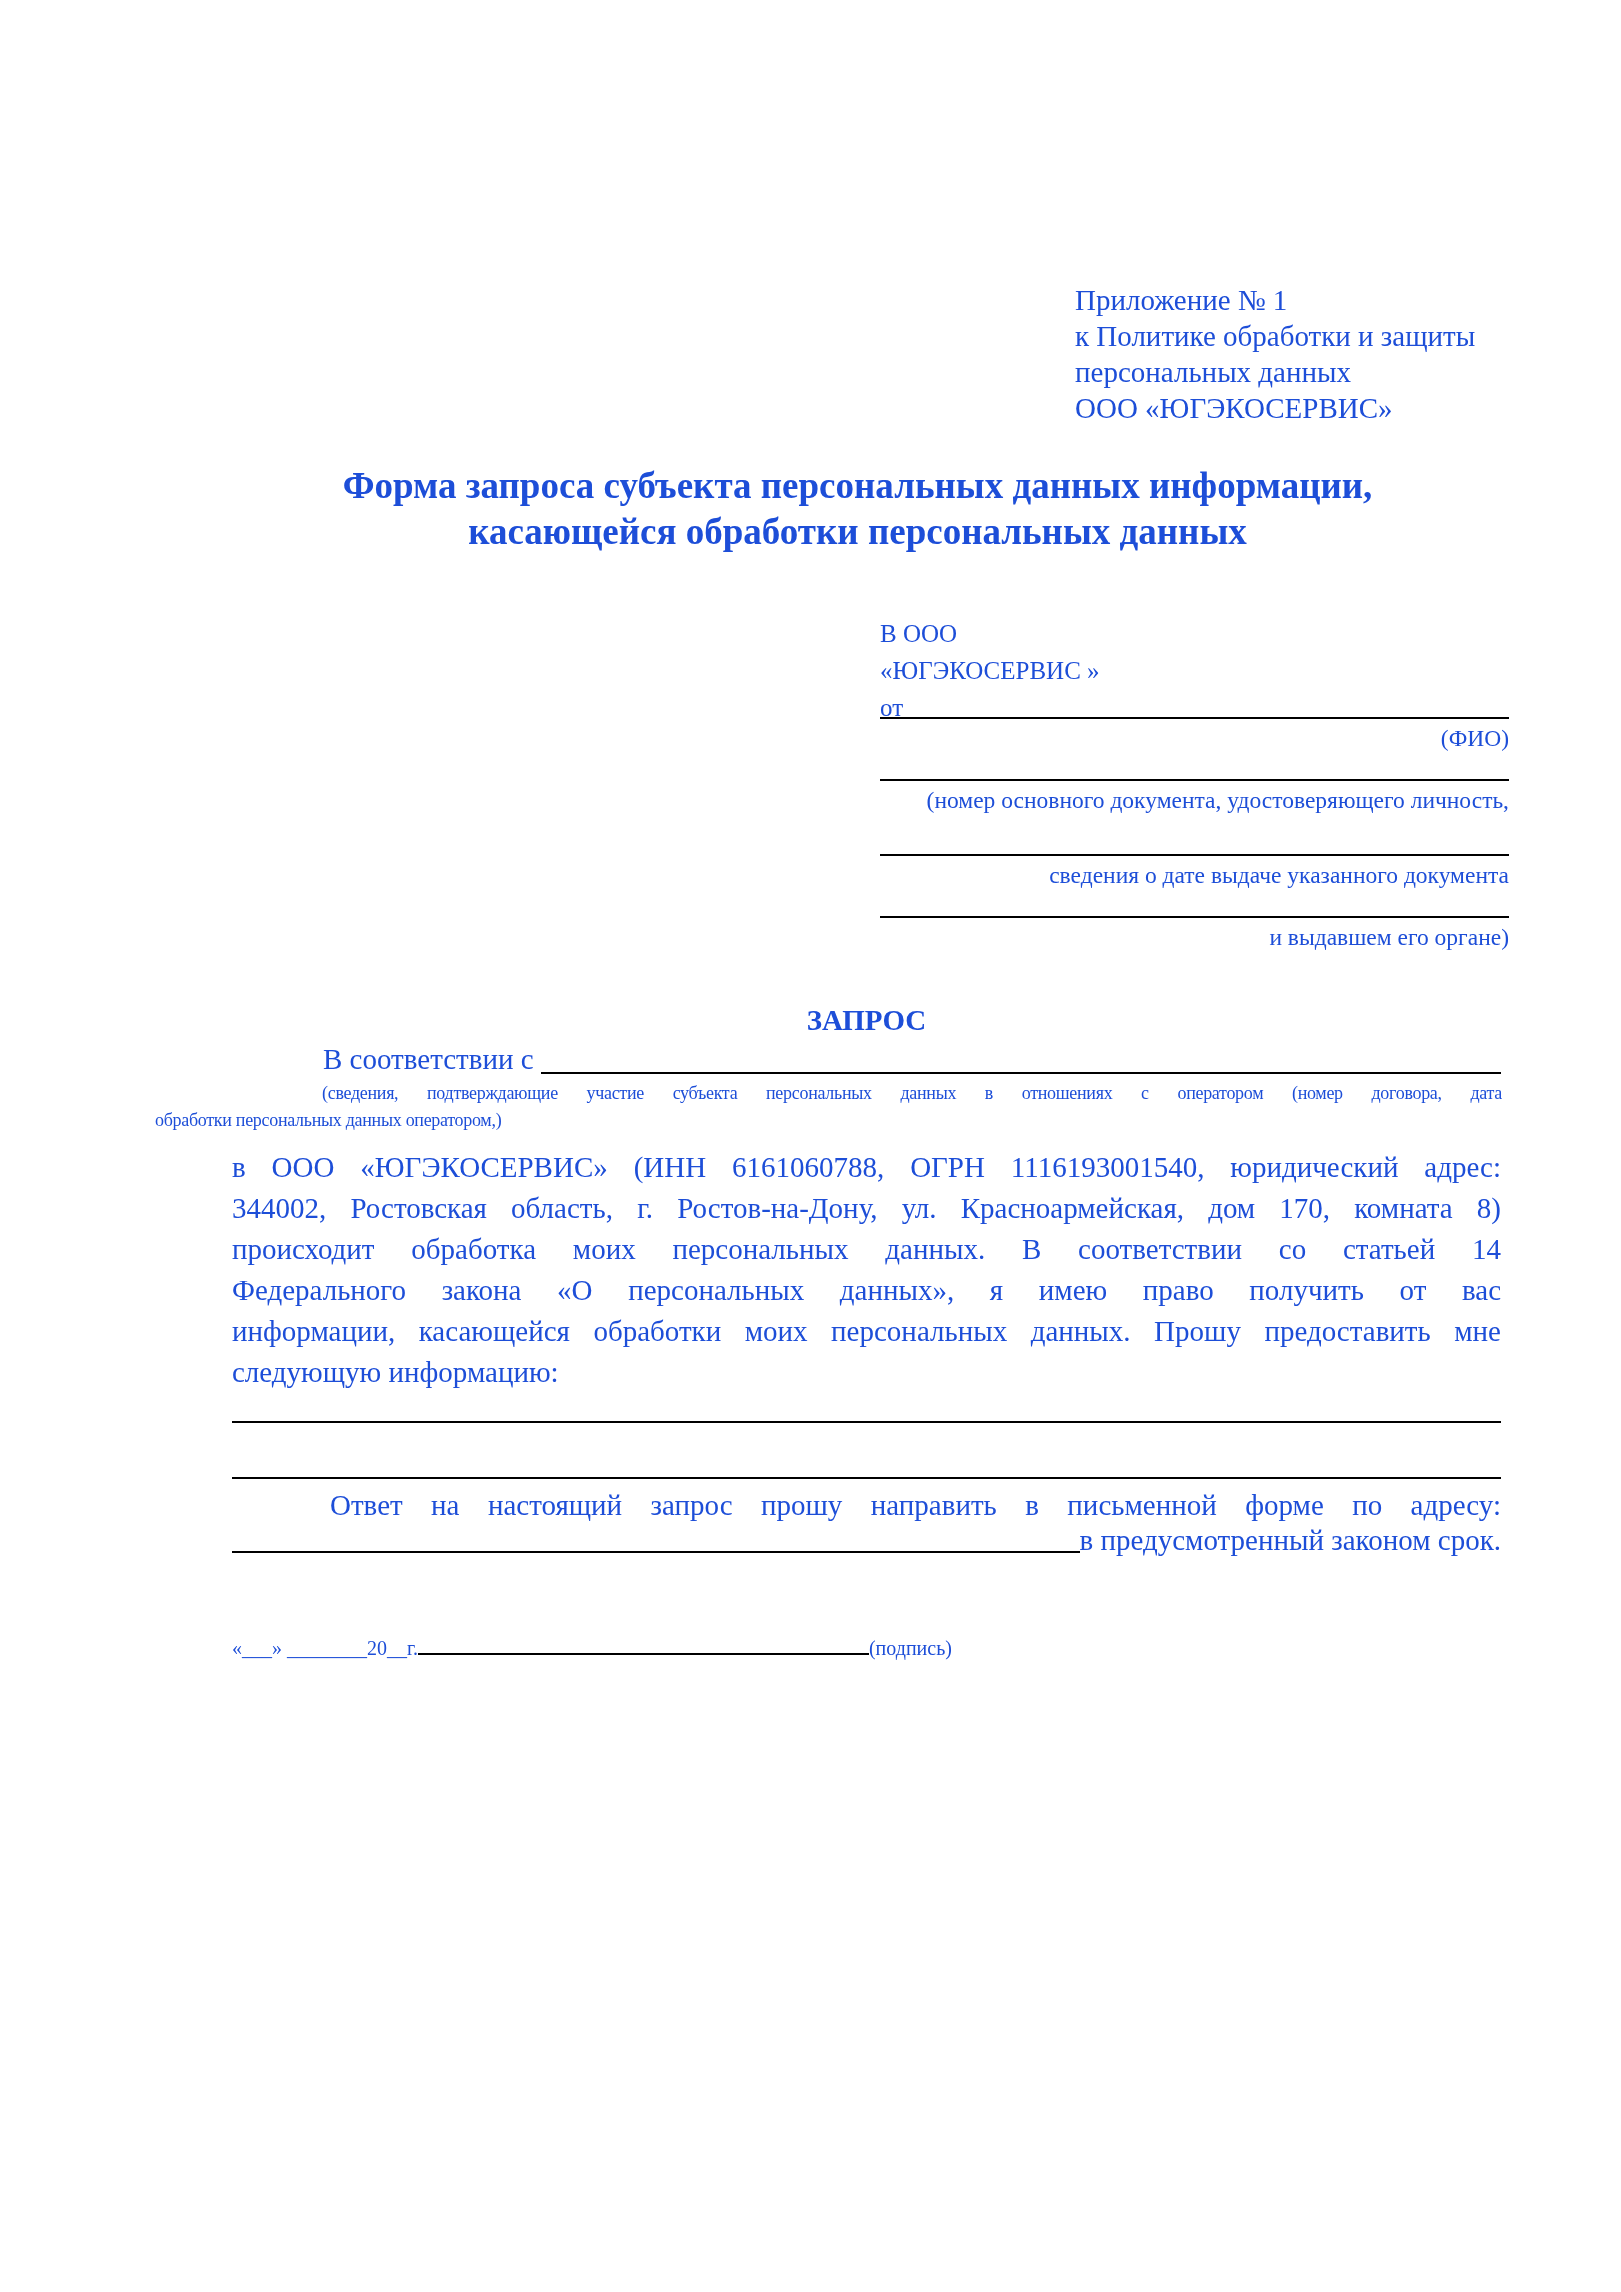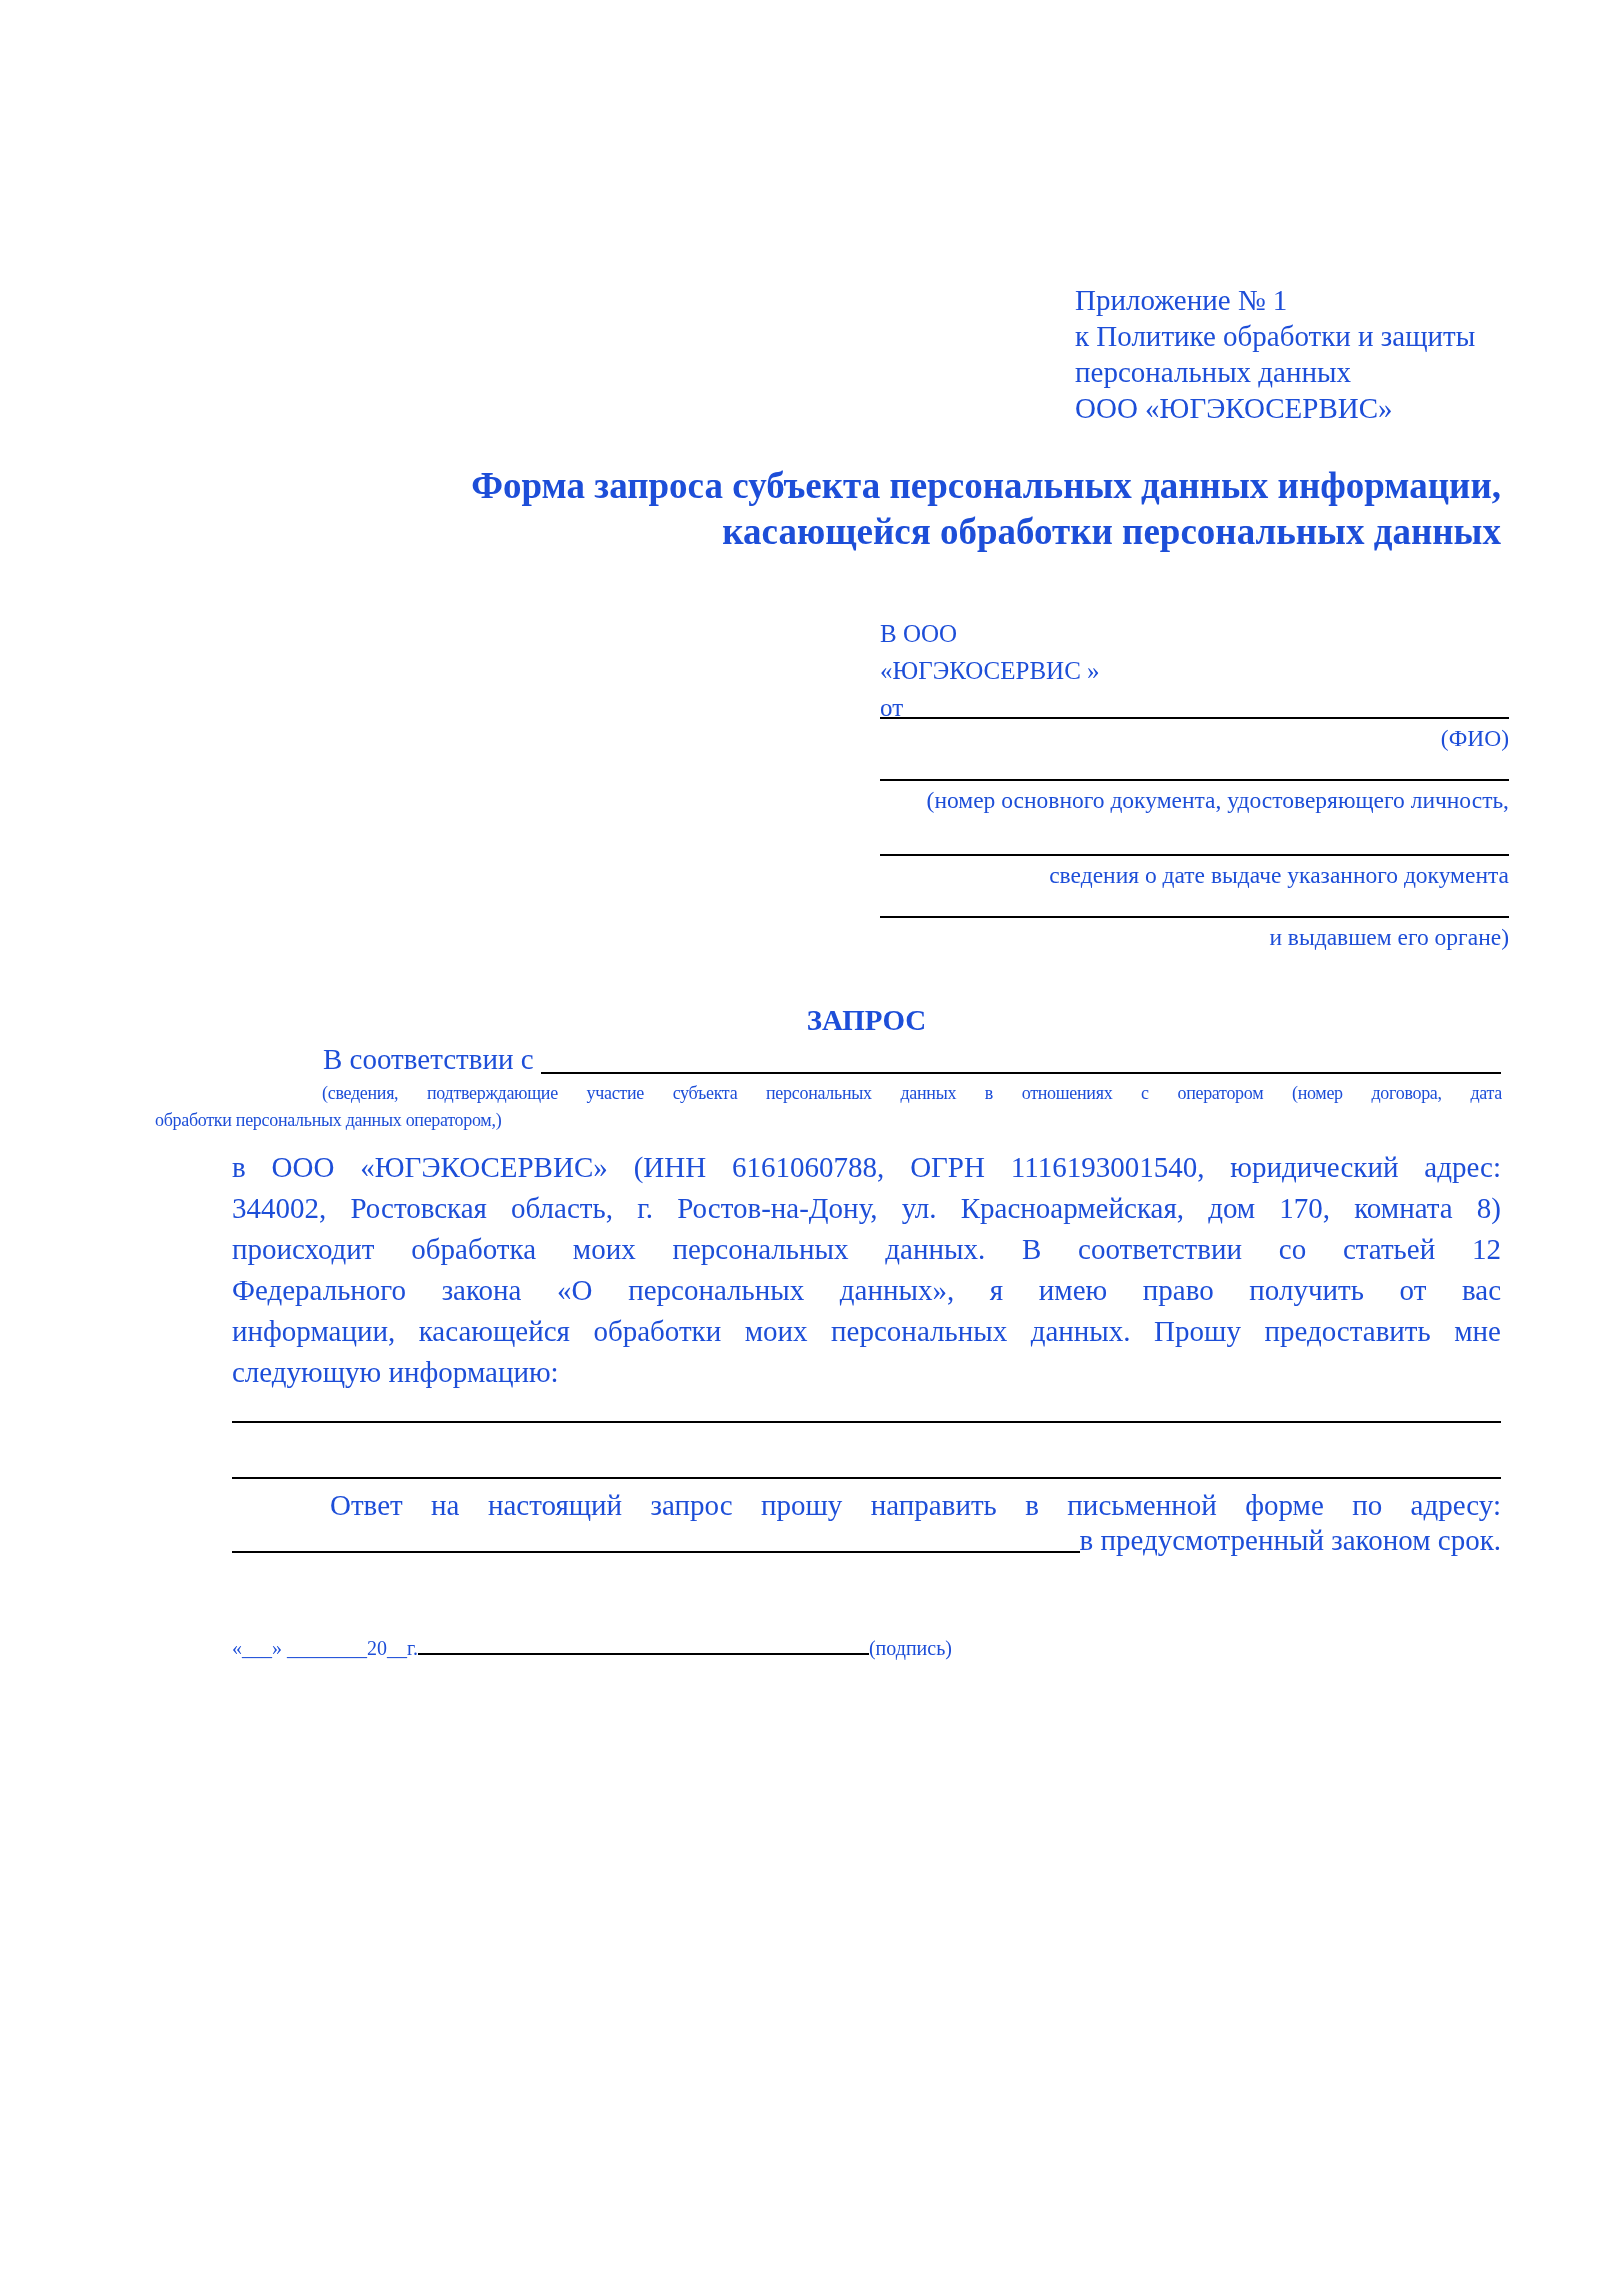--- a/index.html
+++ b/index.html
@@ -4,21 +4,21 @@
 <style>
   html,body { margin:0; padding:0; background:#ffffff; }
   .page {
     position:relative; width:1621px; height:2213px; background:#fff;
     font-family:"Liberation Serif","DejaVu Serif",serif; color:#1d4ed8;
     overflow:hidden;
   }
   .abs { position:absolute; }
   .appendix { left:1075px; top:282px; font-size:29px; line-height:36px; }
   .doc-title {
-    left:232px; top:463px; width:1269px; text-align:right;
+    left:223px; top:463px; width:1269px; text-align:center;
     font-weight:bold; font-size:37px; line-height:46px;
   }
   .addressee { left:880px; top:600px; font-size:25px; line-height:37px;margin-top:15px; }
   .hr { position:absolute; height:0; border-top:2px solid #000; }
   .cap { position:absolute; left:880px; width:629px; text-align:right; font-size:23.5px; }
   .req-heading { left:232px; top:1004px; width:1269px; text-align:center; font-size:29px;font-weight:bold; }
   .intro-row { left:323px; right:120px; top:1041px; height:37px; display:flex; align-items:baseline; }
   .intro-row .txt { font-size:29px; line-height:37px; white-space:nowrap; }
   .fill-grow { flex:1 1 auto; align-self:flex-end; border-bottom:2px solid #000; margin-bottom:3.9px; height:0; }
   .note { left:155px; top:1080px; width:1347px; font-size:18px; line-height:27.4px; letter-spacing:-0.3px; }
@@ -78,21 +78,21 @@
   </div>
 
   <div class="abs note">
     <div class="first just">(сведения, подтверждающие участие субъекта персональных данных в отношениях с оператором (номер договора, дата</div>
     <div>обработки персональных данных оператором,)</div>
   </div>
 
   <div class="abs body-par">
     <div class="just">в ООО «ЮГЭКОСЕРВИС» (ИНН 6161060788, ОГРН 1116193001540, юридический адрес:</div>
     <div class="just">344002, Ростовская область, г. Ростов-на-Дону, ул. Красноармейская, дом 170, комната 8)</div>
-    <div class="just">происходит обработка моих персональных данных. В соответствии со статьей 12</div>
+    <div class="just">происходит обработка моих персональных данных. В соответствии со статьей 14</div>
     <div class="just">Федерального закона «О персональных данных», я имею право получить от вас</div>
     <div class="just">информации, касающейся обработки моих персональных данных. Прошу предоставить мне</div>
     <div>следующую информацию:</div>
   </div>
 
   <div class="hr" style="left:232px; top:1421px; width:1269px;"></div>
   <div class="hr" style="left:232px; top:1477px; width:1269px;"></div>
 
   <div class="abs reply1 just">Ответ на настоящий запрос прошу направить в письменной форме по адресу:</div>
   <div class="abs reply2">

